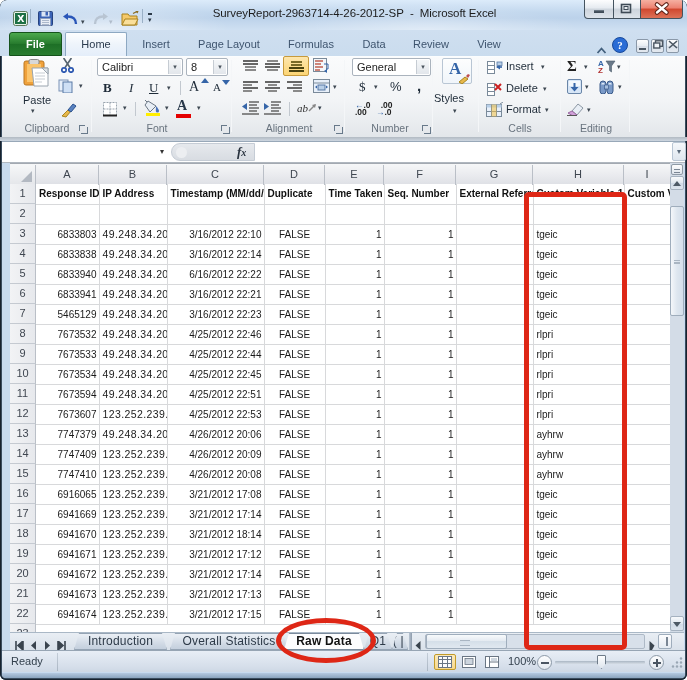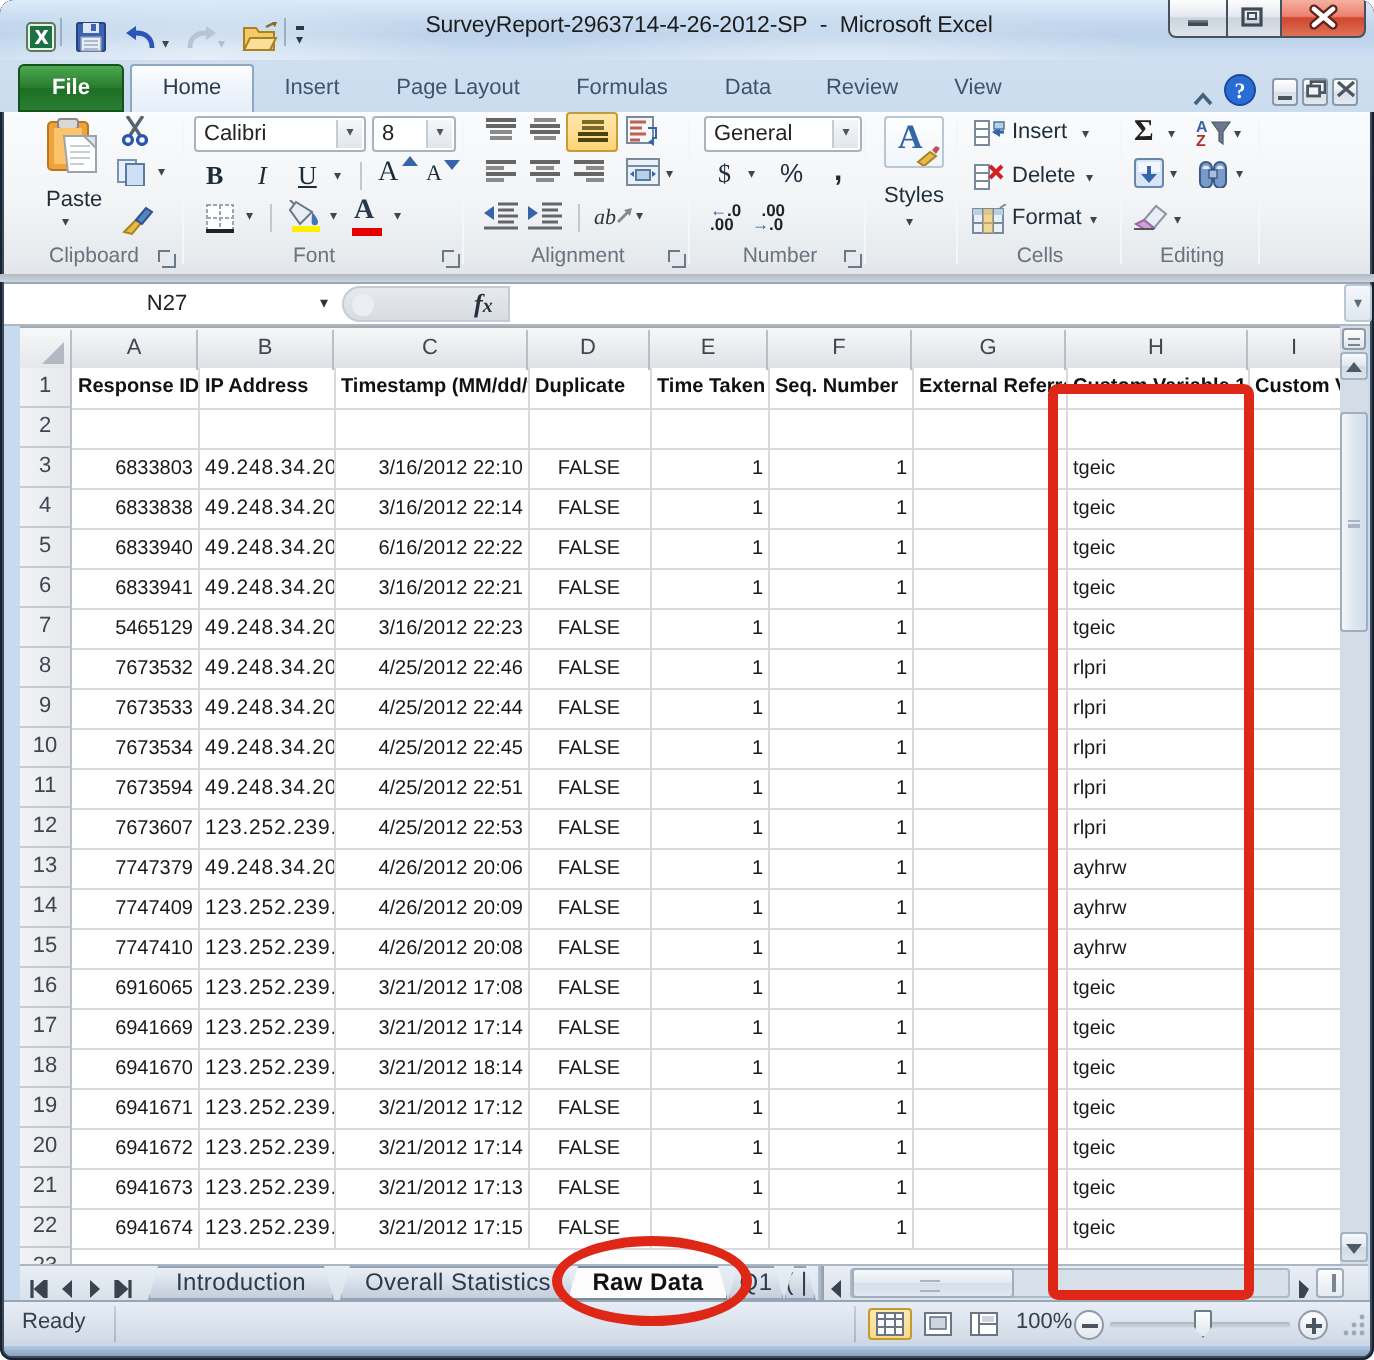--- a/index.html
+++ b/index.html
@@ -335,21 +335,21 @@
   <div class="rb" style="left:374px;top:45px;font-size:8.5px;font-weight:bold;color:#222;line-height:7px;">&nbsp;&nbsp;.00<br><span style="color:#3565a8;">→</span>.0</div>
   <div class="glabel" style="left:344px;top:65px;width:88px;">Number</div>
   <div class="launcher" style="left:419px;top:67px;"></div>
 
   <div class="rb" style="left:440px;top:1px;width:30px;height:26px;border:1px solid #b9c6d4;border-radius:2px;background:linear-gradient(#fdfefe,#f0f5fa);"></div>
   <div class="rb" style="left:447px;top:2px;font-size:17px;font-weight:bold;color:#3565a8;font-family:'Liberation Serif',serif;">A</div>
   <div class="rb" style="left:456px;top:13px;"><svg width="12" height="11" viewBox="0 0 12 11">
           <path d="M1 9l6-5 3 2-6 5z" fill="#e8b84a" stroke="#a8841f"></path>
           <path d="M8 3l2-2 2 1-2 3z" fill="#c05050"></path>
         </svg></div>
-  <div class="btxt" style="left:432px;top:35px;width:46px;text-align:center;">Styles</div>
+  <div class="btxt" style="left:432px;top:35px;width:46px;">Styles</div>
   <div class="dd" style="left:451px;top:50px;">▾</div>
 
   <div class="rb" style="left:485px;top:3px;"><svg width="16" height="13" viewBox="0 0 16 13">
           <rect x="0.5" y="0.5" width="7" height="12" fill="#fff" stroke="#7a8a9a"></rect>
           <path d="M0.5 4.5h7M0.5 8.5h7" stroke="#7a8a9a"></path>
           <path d="M15 6h-5" stroke="#3565a8" stroke-width="1.6"></path>
           <path d="M9 6L13 3.5v5z" fill="#3565a8"></path>
           <rect x="10" y="1" width="5" height="3.5" fill="#b8cfe8" stroke="#5a7aa5" stroke-width="0.8"></rect>
         </svg></div>
   <div class="btxt" style="left:504px;top:3px;">Insert</div>
@@ -395,21 +395,20 @@
   <div class="rb" style="left:565px;top:45px;"><svg width="17" height="13" viewBox="0 0 17 13">
           <path d="M5 8l6-7 5 4-6 7z" fill="#e8eef5" stroke="#8a96a2"></path>
           <path d="M1 10l4-2 5 4-4 1z" fill="#d0a0d8" stroke="#9a6aa2"></path>
           <path d="M0 12.5h10" stroke="#555"></path>
         </svg></div>
   <div class="dd" style="left:585px;top:49px;">▾</div>
   <div class="glabel" style="left:560px;top:65px;width:68px;">Editing</div>
  </div>
  <div id="ribbon-edge"></div>
  <div id="fbar">
-  <div id="namebox">N27</div>
   <div id="nb-drop">▾</div>
   <div id="fb-pill">
         <div class="dot"></div>
       </div>
   <div id="fx">f<span style="font-size:10px;">x</span></div>
   <div id="fb-input"></div>
   <div id="fb-drop">▾</div>
  </div>
  <div id="grid">
   <div id="hdr-row">

